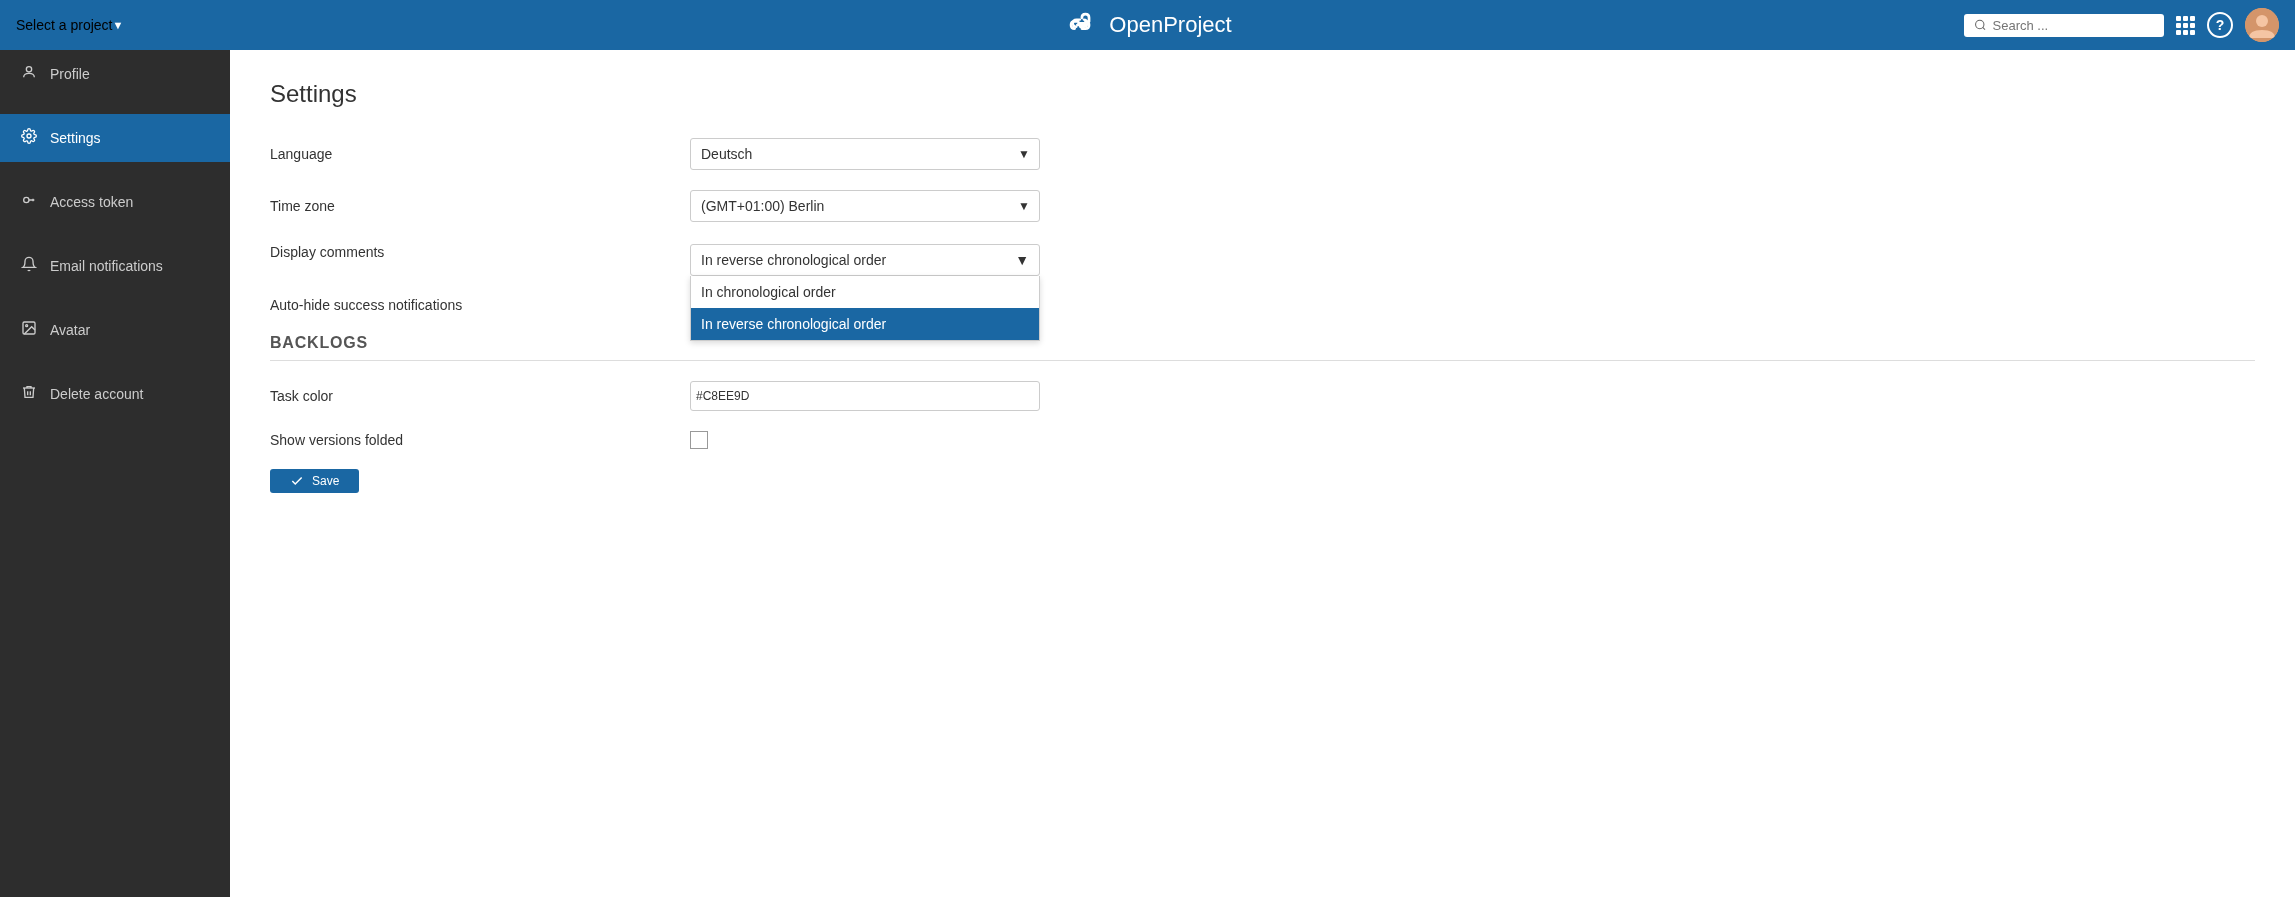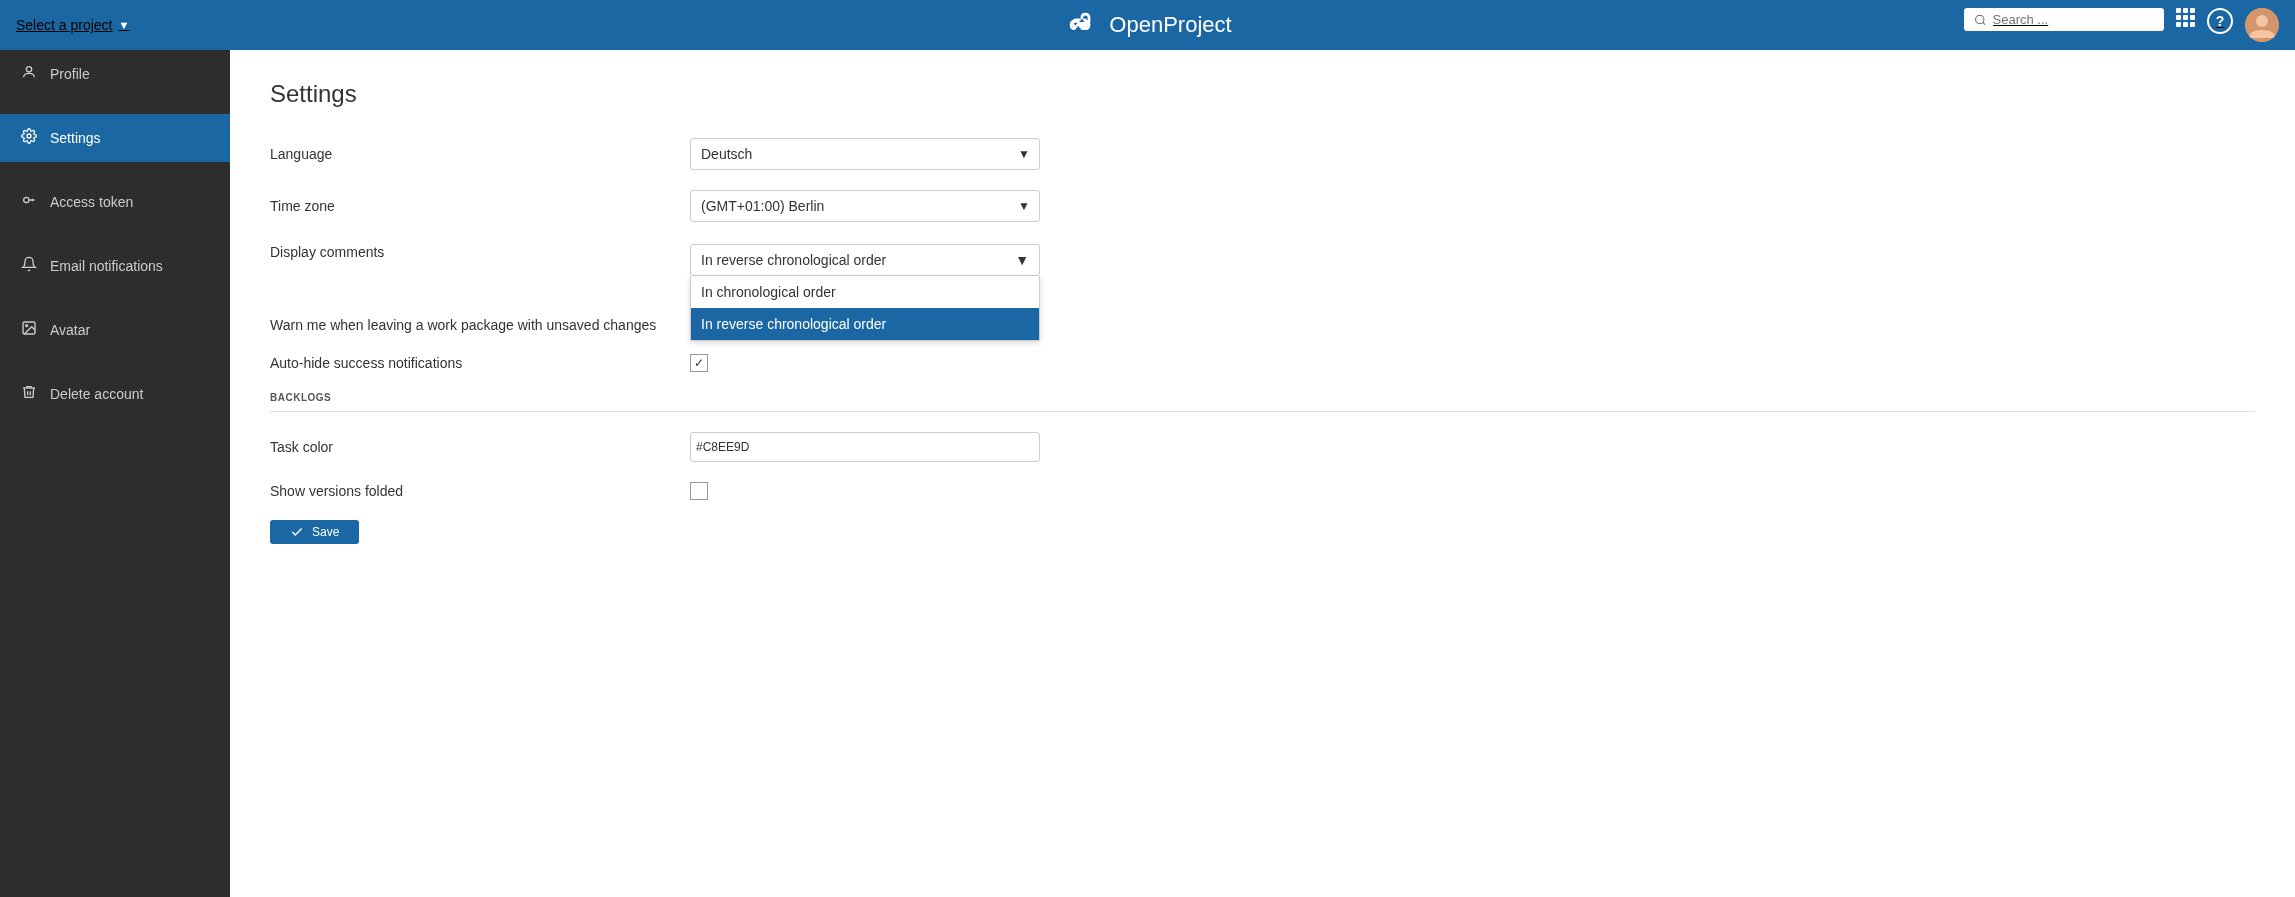--- a/index.html
+++ b/index.html
@@ -28,23 +28,22 @@
       height: 36px;
     }
     .logo-text {
       color: #fff;
       font-size: 22px;
       font-weight: 300;
     }
     .topnav-right {
       margin-left: auto;
       display: flex;
-      align-items: flex-start;
+      align-items: center;
       gap: 12px;
-      text-decoration: underline;
     }
     .search-box {
       display: flex;
       align-items: center;
       background: #fff;
       border-radius: 3px;
       padding: 4px 10px;
       gap: 6px;
       width: 200px;
     }
@@ -204,21 +203,21 @@
       background: #fff;
       cursor: pointer;
     }
     .checkbox-wrapper.checked {
       color: #333;
       font-size: 12px;
     }
 
     
     .section-title {
-      font-size: 10px;
+      font-size: 16px;
       font-weight: 700;
       color: #555;
       letter-spacing: 0.05em;
       border-bottom: 1px solid #ddd;
       padding-bottom: 8px;
       margin-bottom: 20px;
       margin-top: 10px;
     }
 
     
@@ -244,22 +243,20 @@
       border-radius: 3px;
       font-size: 12px;
       cursor: pointer;
       margin-top: 4px;
     }
 
     
     .project-selector {
       display: flex;
       align-items: center;
-      gap: 6px;
-      text-decoration: underline;
     }
     .chevron-down { font-size: 11px; }
 
     
     .grid-icon {
       display: grid;
       grid-template-columns: repeat(3, 5px);
       grid-template-rows: repeat(3, 5px);
       gap: 2px;
     }
@@ -452,24 +449,20 @@
           <span>In reverse chronological order</span>
           <span>▼</span>
         </div>
         <div class="dropdown-list">
           <div class="dropdown-option">In chronological order</div>
           <div class="dropdown-option selected">In reverse chronological order</div>
         </div>
       </div>
     </div>
 
-    <div class="form-row" style="margin-top: 40px;">
-      <div class="form-label">Warn me when leaving a work package with unsaved changes</div>
-      <div class="checkbox-wrapper"></div>
-    </div>
 
     <div class="form-row">
       <div class="form-label">Auto-hide success notifications</div>
       <div class="checkbox-wrapper checked">✓</div>
     </div>
 
     <div class="section-title">BACKLOGS</div>
 
     <div class="form-row">
       <div class="form-label">Task color</div>

